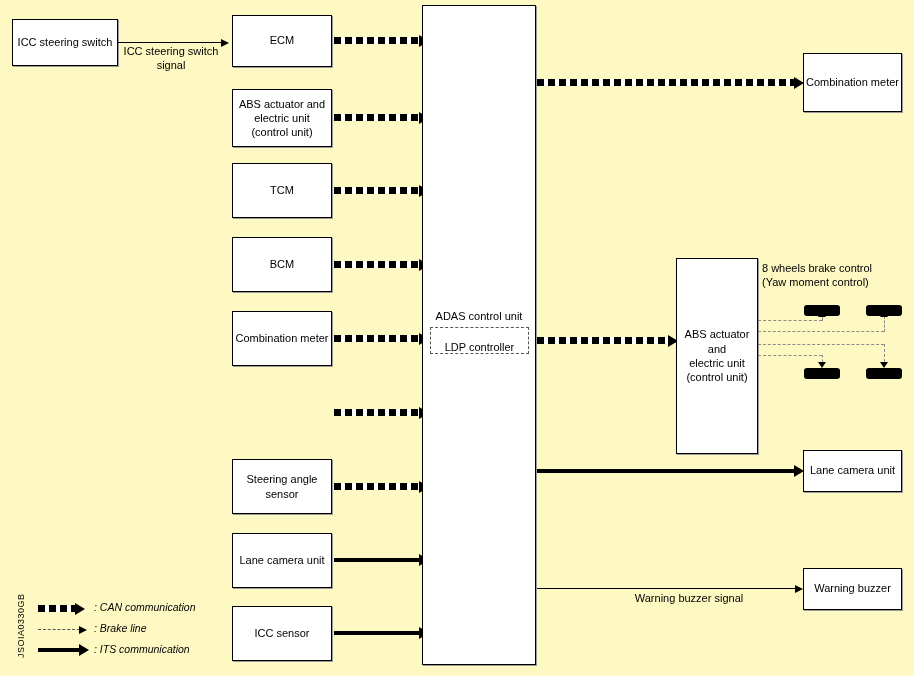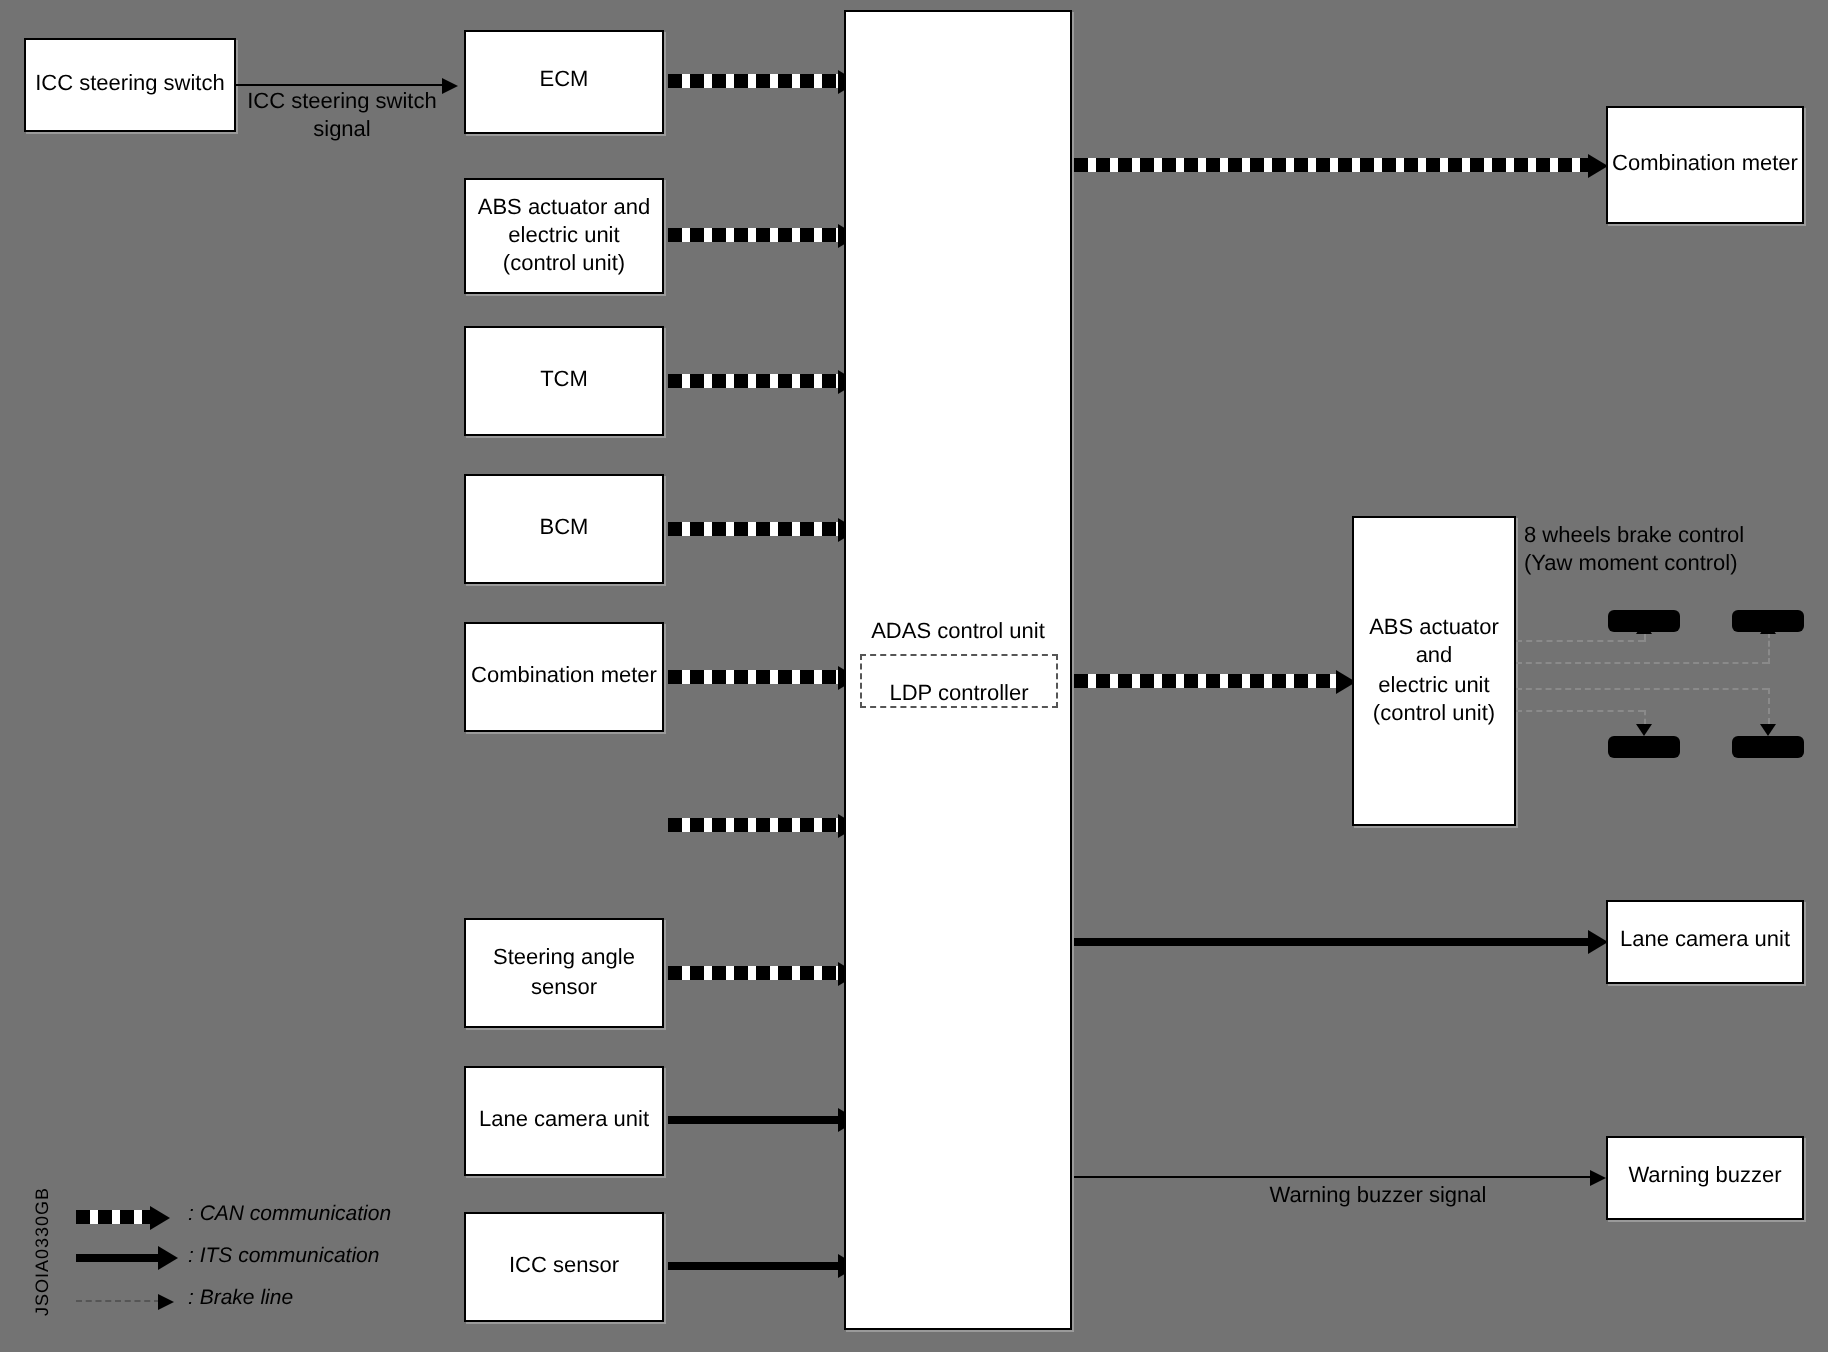--- a/index.html
+++ b/index.html
@@ -1,17 +1,17 @@
 <!DOCTYPE html>
 <html><head>
 <meta charset="utf-8">
 <style>
   html,body{margin:0;padding:0;background:#ffffff;}
   body{font-family:"Liberation Sans",sans-serif;color:#000;}
-  #canvas{position:relative;width:914px;height:676px;overflow:hidden;background:#737373;}
+  #canvas{position:relative;width:914px;height:676px;overflow:hidden;background:#fef9c3;}
 
   
   .node{position:absolute;box-sizing:border-box;border:1px solid #000;
         background:#fff;display:flex;align-items:center;justify-content:center;
         text-align:center;font-size:11px;line-height:1.25;}
   .node.shadow{box-shadow:1px 1px 0 0 #9a9a9a;}
   .plain{position:absolute;font-size:11px;line-height:1.3;text-align:center;
          white-space:pre-line;}
   .dashbox{position:absolute;box-sizing:border-box;border:1px dashed #555;
            background:#fff;display:flex;align-items:center;justify-content:center;
@@ -142,21 +142,21 @@
   <div class="dashbox" style="left:430px;top:327px;width:99px;height:27px;align-items:flex-end;">
     <span>LDP controller</span>
   </div>
 
   <div class="can" style="left:537px;top:79px;width:258px;"></div>
   <div class="node shadow" style="left:803px;top:53px;width:99px;height:59px;">
     <span>Combination meter</span>
   </div>
 
   <div class="can" style="left:537px;top:337px;width:132px;"></div>
-  <div class="node shadow" style="left:676px;top:258px;width:82px;height:155px;">
+  <div class="node shadow" style="left:676px;top:258px;width:82px;height:196px;">
     <span class="plain" style="position:static;white-space:pre-line;">ABS actuator
 and
 electric unit
 (control unit)</span>
   </div>
   <div class="plain" style="left:762px;top:261px;width:150px;text-align:left;">8 wheels brake control
 (Yaw moment control)</div>
 
   <div class="wheel" style="left:804px;top:305px;"></div>
   <div class="wheel" style="left:866px;top:305px;"></div>
@@ -192,30 +192,30 @@
 
   <div class="legend" style="left:34px;top:598px;width:180px;">
     <div class="lg-row">
       <span class="lg-can"></span>
       <span class="lg-txt">
         <span>:</span>
         <span>CAN communication</span>
       </span>
     </div>
     <div class="lg-row">
+      <span class="lg-brk"></span>
+      <span class="lg-txt">
+        <span>:</span>
+        <span>Brake line</span>
+      </span>
+    </div>
+    <div class="lg-row">
       <span class="lg-its"></span>
       <span class="lg-txt">
         <span>:</span>
         <span>ITS communication</span>
       </span>
     </div>
-    <div class="lg-row">
-      <span class="lg-brk"></span>
-      <span class="lg-txt">
-        <span>:</span>
-        <span>Brake line</span>
-      </span>
-    </div>
   </div>
 
   <div class="figcode" style="left:16px;top:658px;">JSOIA0330GB</div>
 
 </div>
 
 </body></html>

